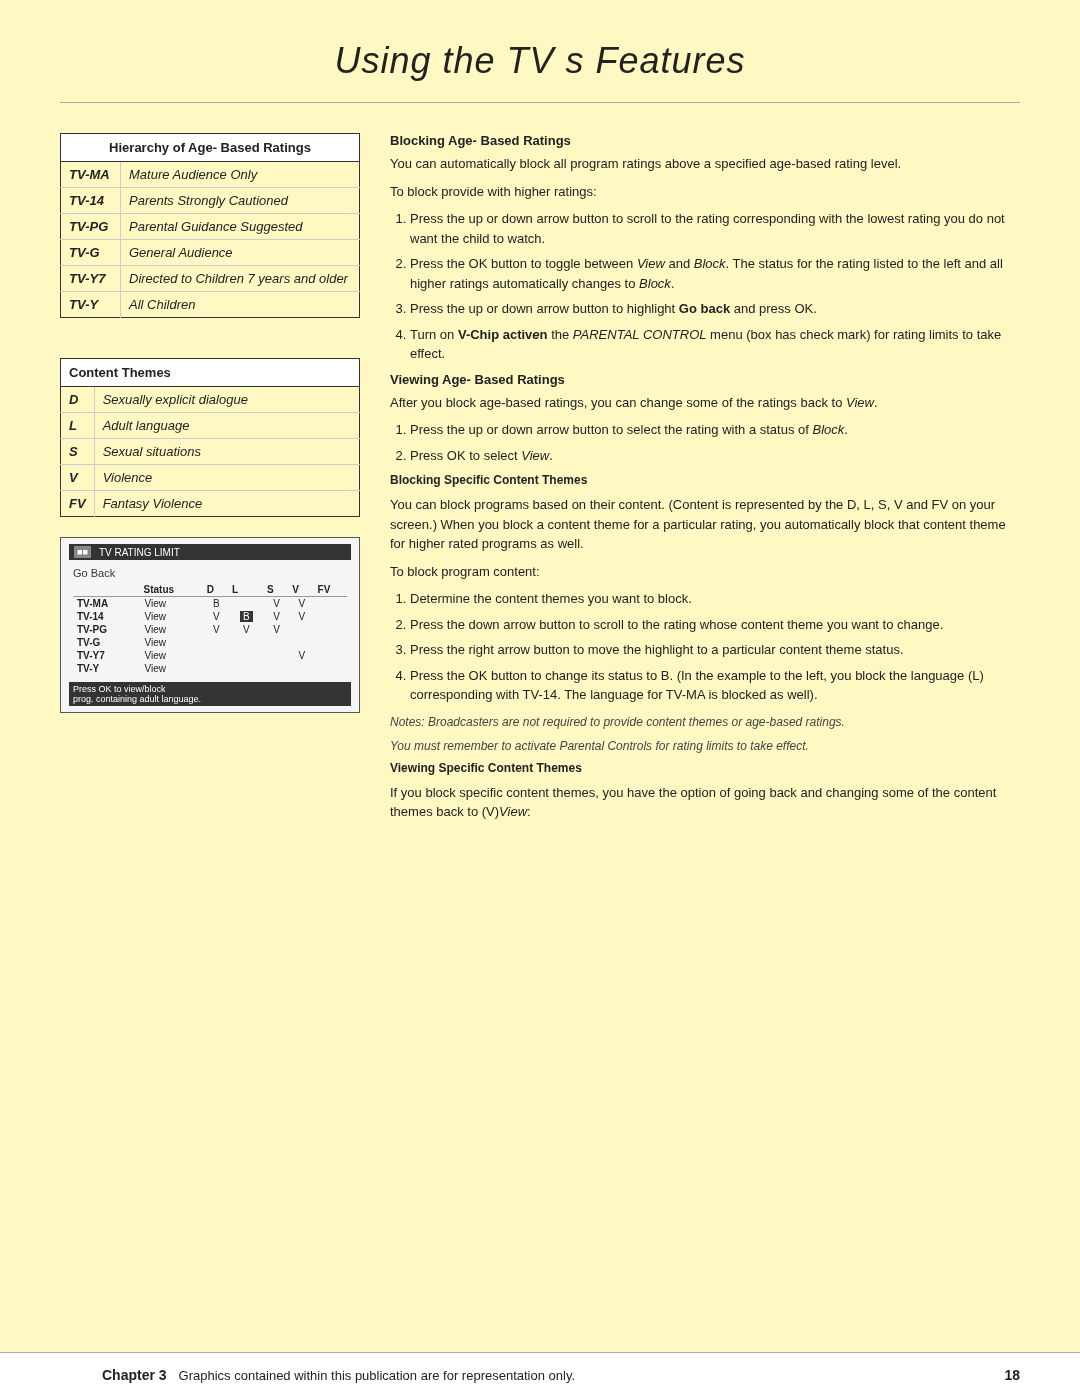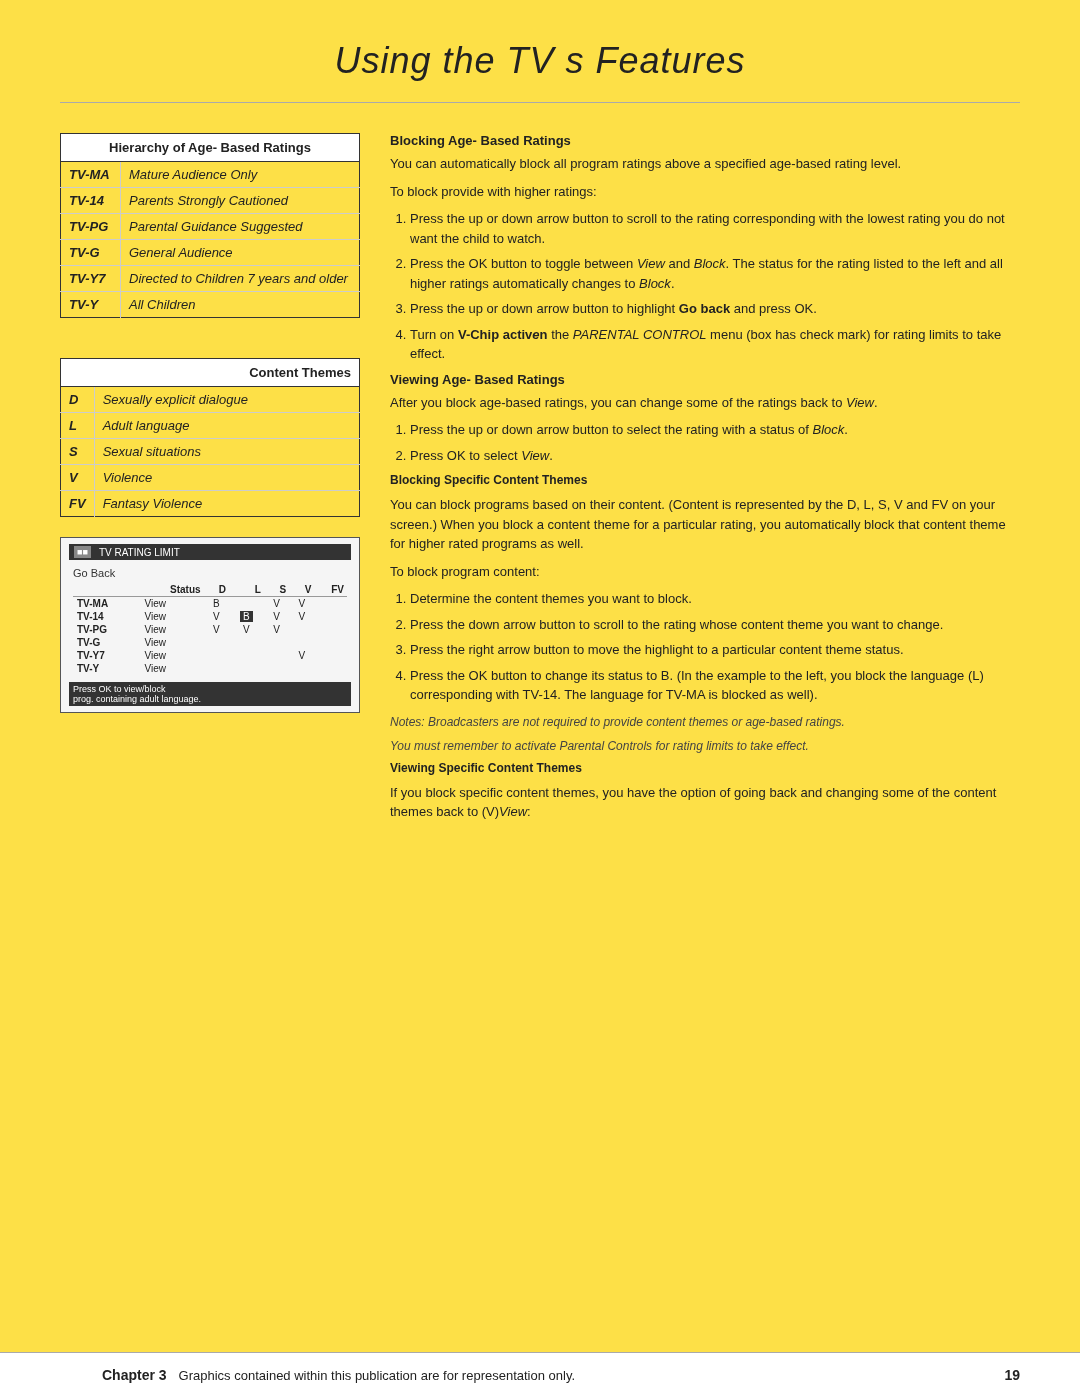--- a/index.html
+++ b/index.html
@@ -8,21 +8,21 @@
       min-height: 1397px;
       background: #fff;
       font-family: Arial, Helvetica, sans-serif;
       font-size: 14px;
       color: #222;
     }
 
     .page-container {
       width: 1080px;
       min-height: 1397px;
-      background: #fde047;
+      background: #fef9c3;
       position: relative;
       padding: 0;
     }
 
     
     .page-header {
       text-align: center;
       padding: 40px 0 20px 0;
       border-bottom: 1.5px solid #aaa;
       margin: 0 60px;
@@ -92,21 +92,21 @@
 
     
     .themes-table {
       border-collapse: collapse;
       width: 100%;
       margin-bottom: 20px;
       border: 1.5px solid #333;
     }
     .themes-table th {
       background: #fff;
-      text-align: right;
+      text-align: left;
       font-weight: bold;
       font-size: 13px;
       padding: 6px 8px;
       border-bottom: 1.5px solid #333;
     }
     .themes-table td {
       padding: 5px 8px;
       font-size: 13px;
       vertical-align: top;
       border-bottom: 1px solid #ccc;
@@ -157,21 +157,21 @@
       font-size: 11px;
       margin-bottom: 4px;
       color: #333;
     }
     .tv-screen-table {
       border-collapse: collapse;
       width: 100%;
       font-size: 10px;
     }
     .tv-screen-table th {
-      text-align: right;
+      text-align: left;
       font-size: 10px;
       padding: 1px 3px;
       border-bottom: 1px solid #999;
     }
     .tv-screen-table td {
       padding: 1px 4px;
       text-align: center;
     }
     .tv-screen-table td:first-child {
       text-align: left;
@@ -452,16 +452,16 @@
       <h2 class="section-heading">Viewing Specific Content Themes</h2>
       <p class="section-text">If you block specific content themes, you have the option of going back and changing some of the content themes back to (V)<span class="italic-text">View</span>:</p>
 
     </div>
 
   </div>
 
   <div class="page-footer">
     <span class="footer-chapter">Chapter 3</span>
     <span class="footer-desc">Graphics contained within this publication are for representation only.</span>
-    <span class="footer-page">19</span>
+    <span class="footer-page">18</span>
   </div>
 
 </div>
 
 </body></html>

